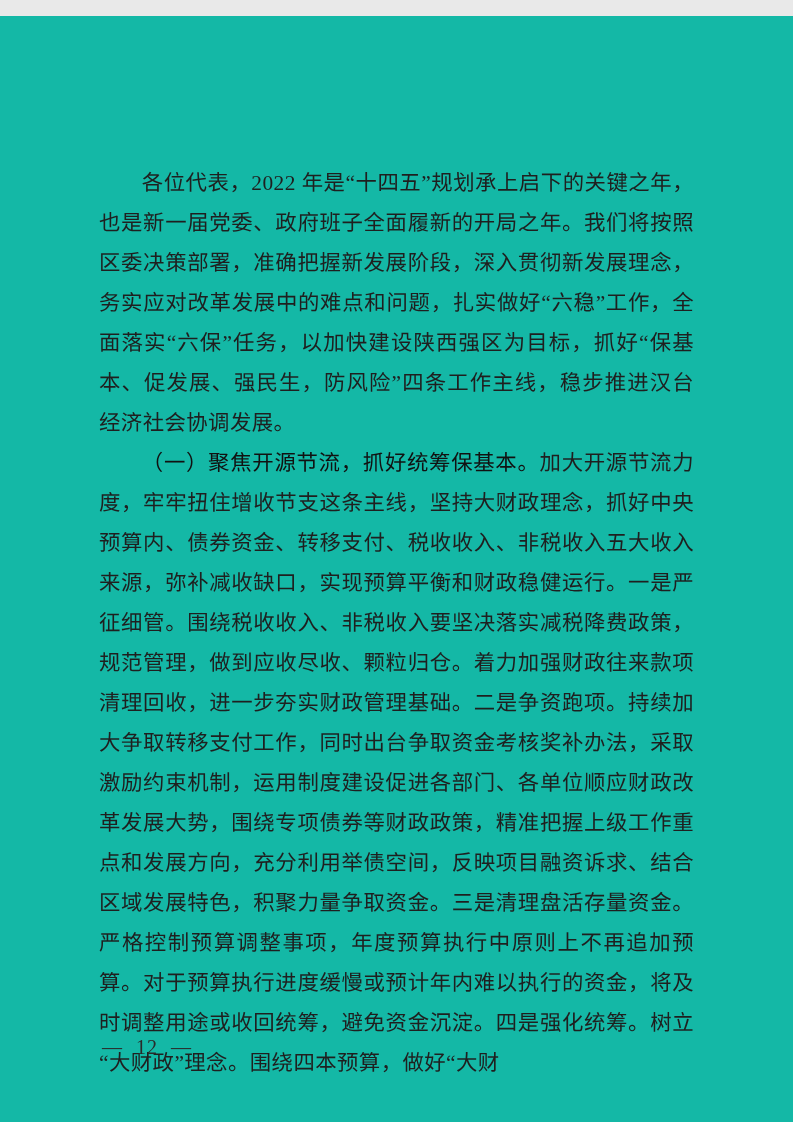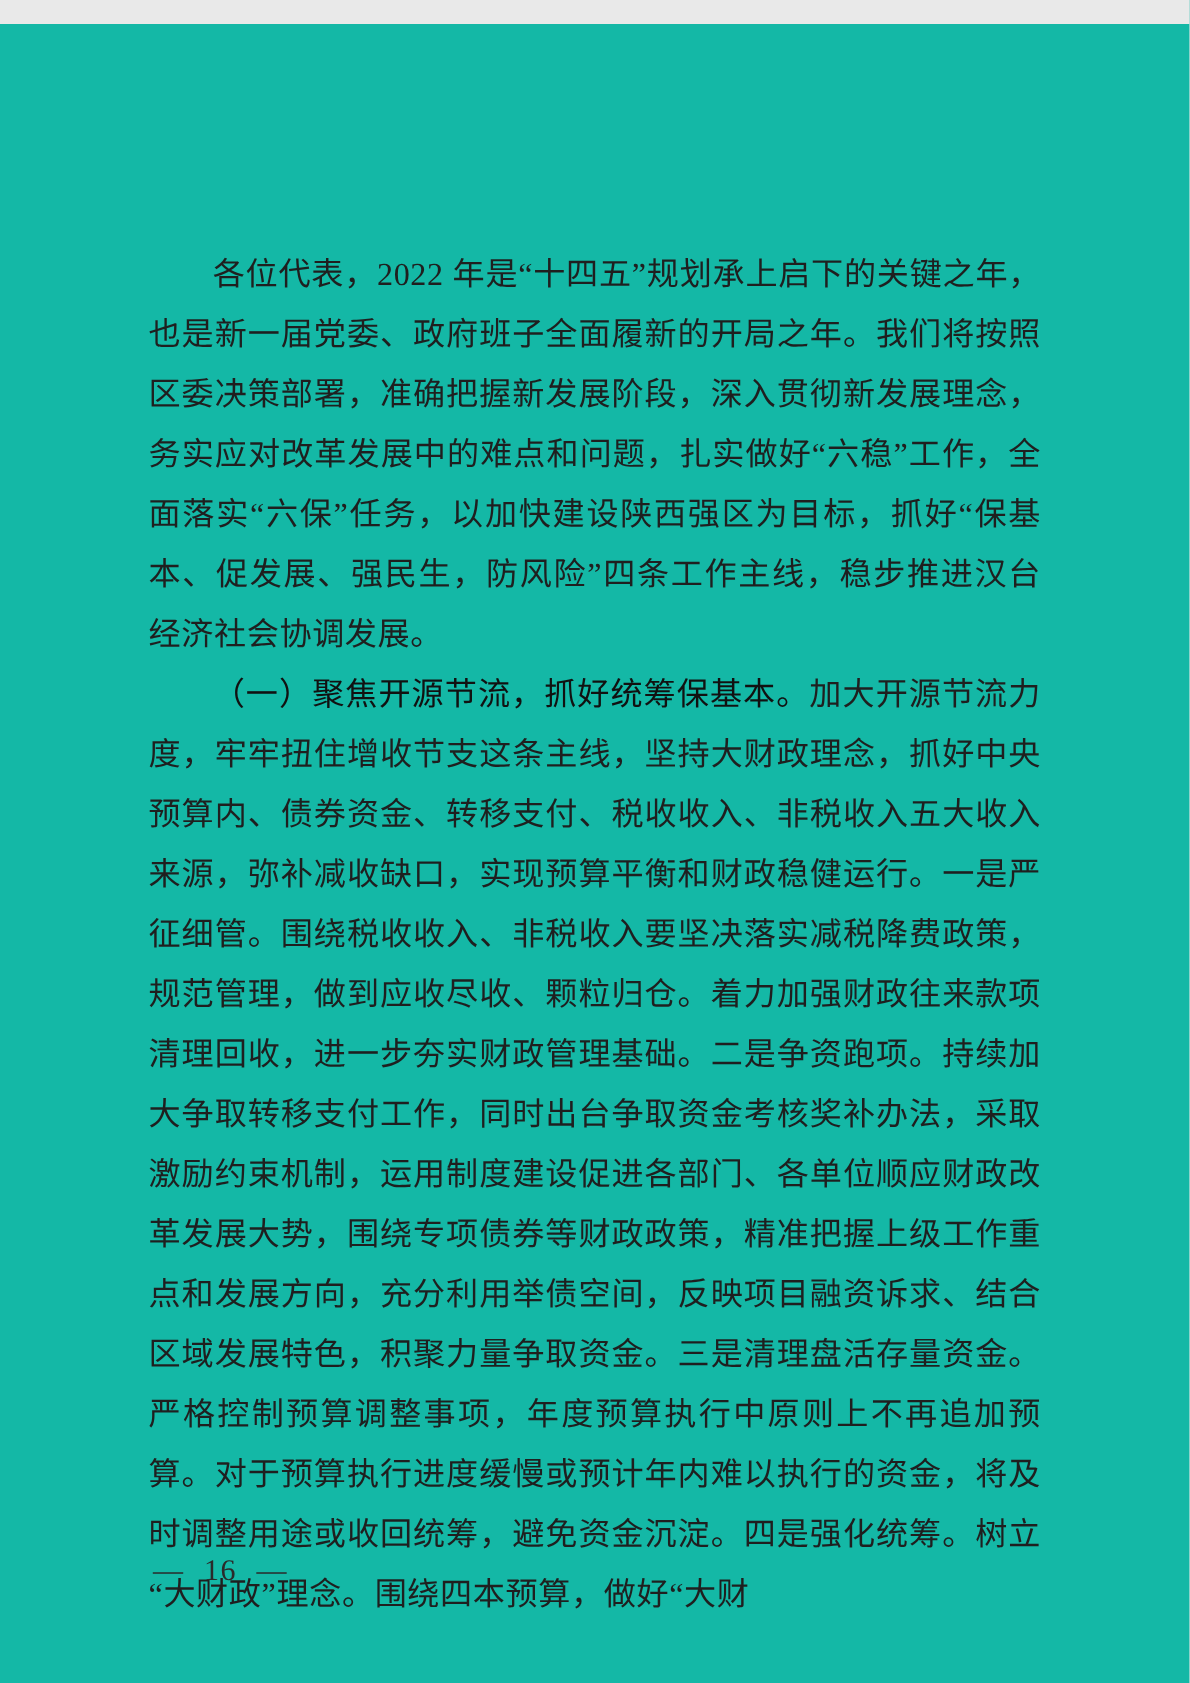--- a/index.html
+++ b/index.html
@@ -50,14 +50,14 @@
   }
 </style>
 </head>
 <body>
 
 <div class="page">
   <div class="content">
     <p class="para">各位代表，2022 年是“十四五”规划承上启下的关键之年，也是新一届党委、政府班子全面履新的开局之年。我们将按照区委决策部署，准确把握新发展阶段，深入贯彻新发展理念，务实应对改革发展中的难点和问题，扎实做好“六稳”工作，全面落实“六保”任务，以加快建设陕西强区为目标，抓好“保基本、促发展、强民生，防风险”四条工作主线，稳步推进汉台经济社会协调发展。</p>
     <p class="para"><span class="lead-bold">（一）聚焦开源节流，抓好统筹保基本。</span><span>加大开源节流力度，牢牢扭住增收节支这条主线，坚持大财政理念，抓好中央预算内、债券资金、转移支付、税收收入、非税收入五大收入来源，弥补减收缺口，实现预算平衡和财政稳健运行。一是严征细管。围绕税收收入、非税收入要坚决落实减税降费政策，规范管理，做到应收尽收、颗粒归仓。着力加强财政往来款项清理回收，进一步夯实财政管理基础。二是争资跑项。持续加大争取转移支付工作，同时出台争取资金考核奖补办法，采取激励约束机制，运用制度建设促进各部门、各单位顺应财政改革发展大势，围绕专项债券等财政政策，精准把握上级工作重点和发展方向，充分利用举债空间，反映项目融资诉求、结合区域发展特色，积聚力量争取资金。三是清理盘活存量资金。严格控制预算调整事项，年度预算执行中原则上不再追加预算。对于预算执行进度缓慢或预计年内难以执行的资金，将及时调整用途或收回统筹，避免资金沉淀。四是强化统筹。树立“大财政”理念。围绕四本预算，做好“大财</span></p>
   </div>
-  <div class="page-number">— 16 —</div>
+  <div class="page-number">— 12 —</div>
 </div>
 
 </body></html>

